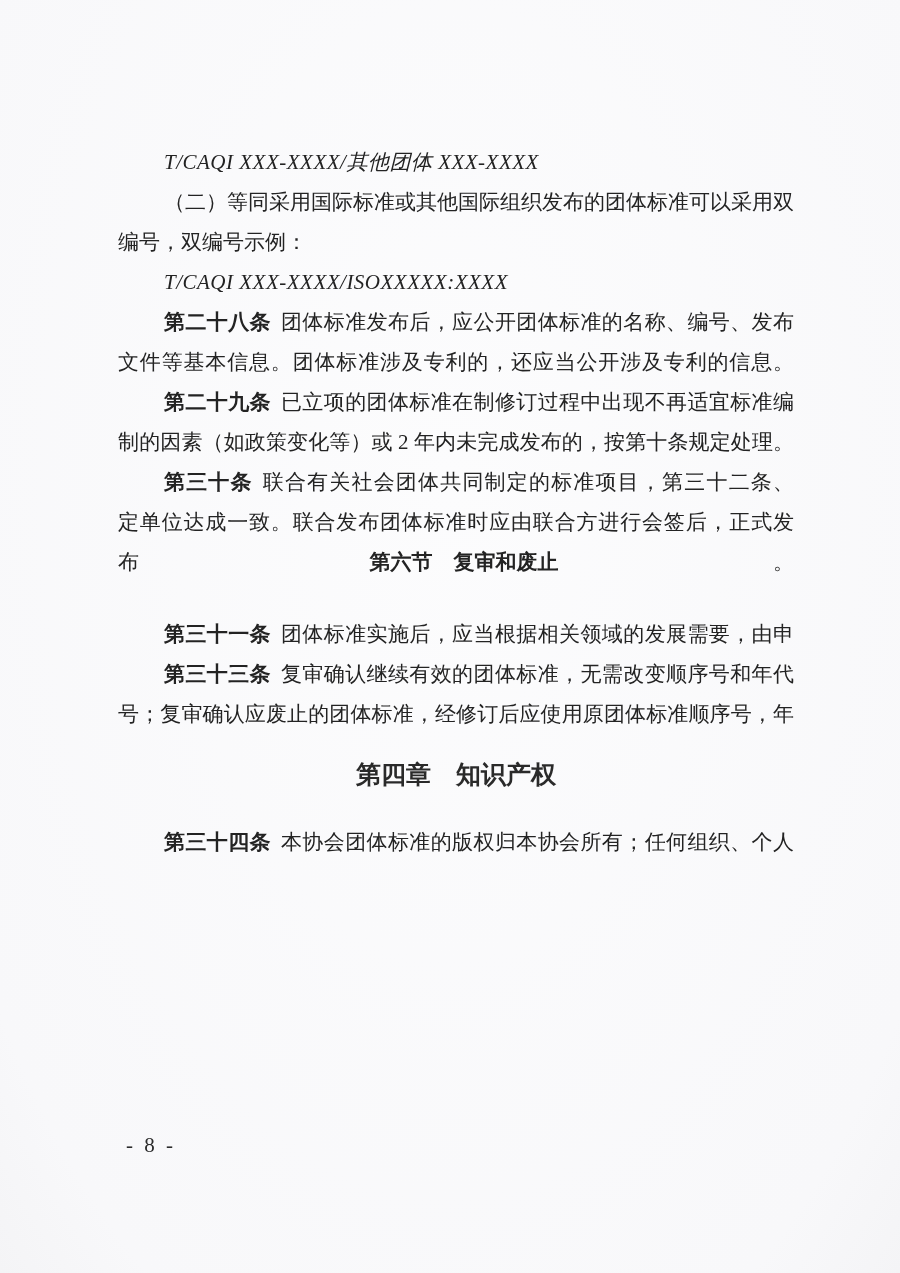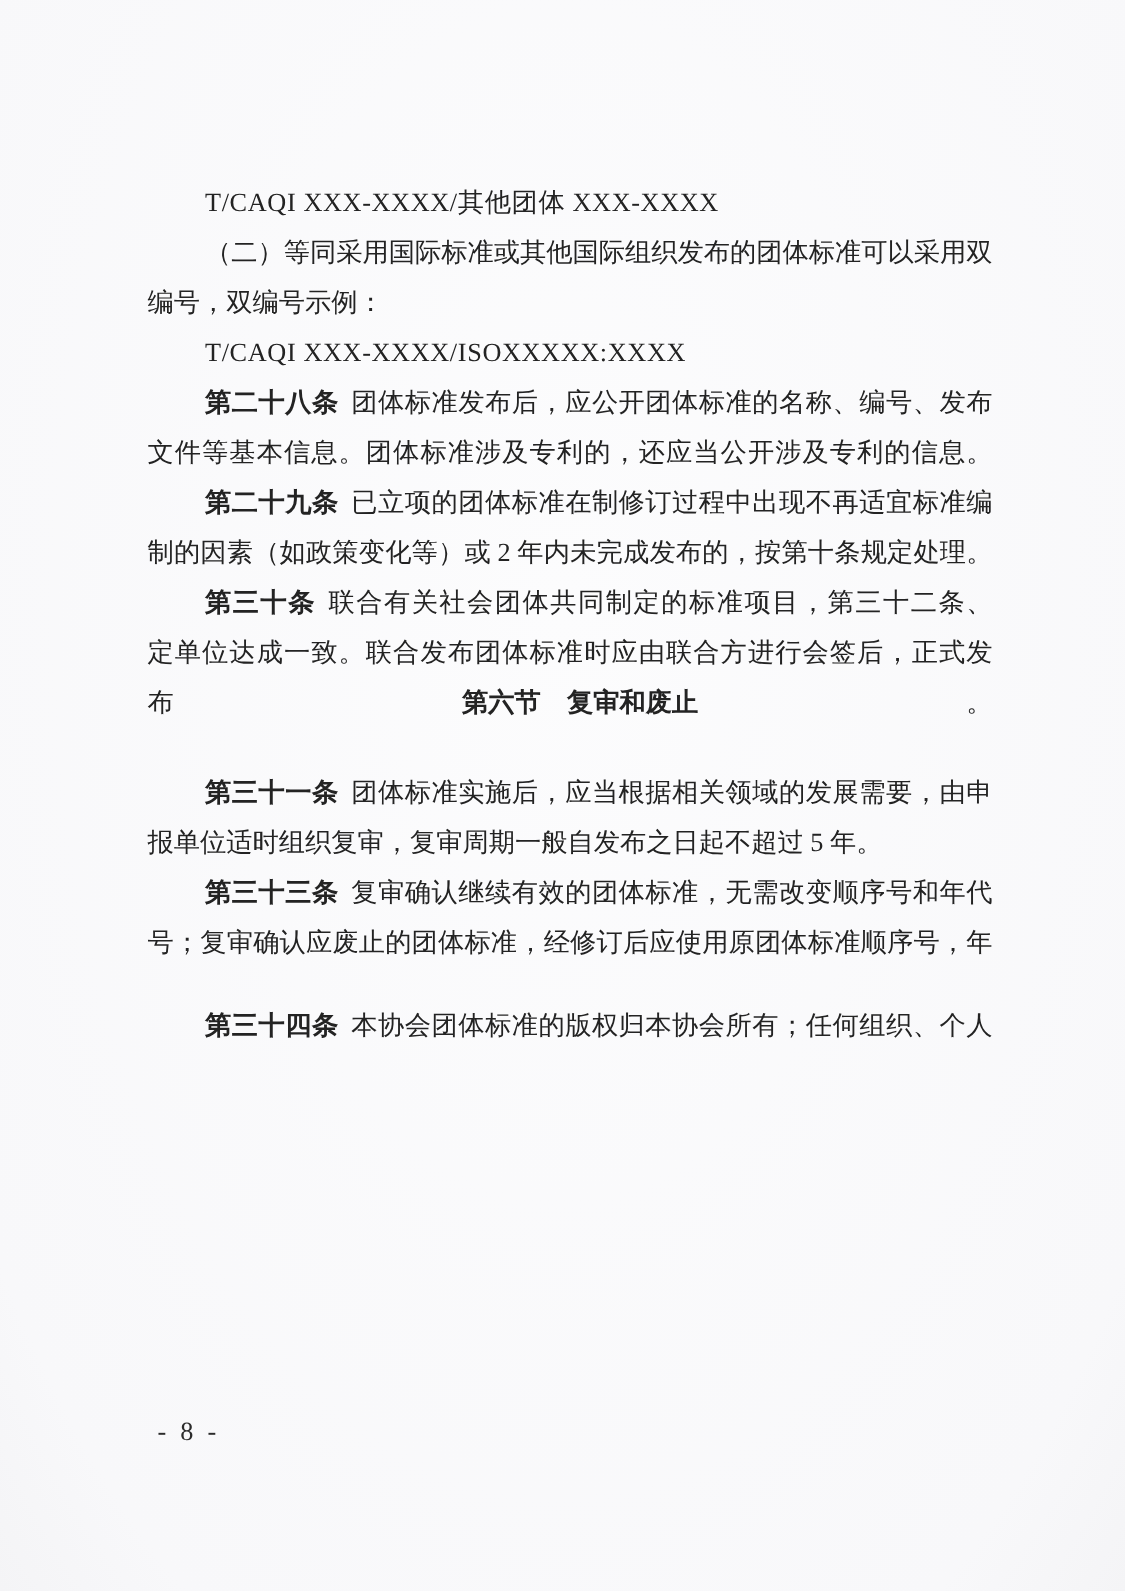--- a/index.html
+++ b/index.html
@@ -21,21 +21,21 @@
   }
   .ln {
     height: 40px;
     line-height: 40px;
     white-space: nowrap-off;
   }
   .jf { text-align: justify; text-align-last: justify; }
   .left { text-align: left; text-align-last: left; }
   .ind { text-indent: 46px; }
   .num { font-weight: 700; margin-right: 10px; }
-  .code { letter-spacing: 0.5px; }
+  .code { letter-spacing: 0.5px; font-style: italic; }
   .sec-h {
     margin-top: 0;
     height: 40px;
     line-height: 40px;
     text-align: center;
     font-weight: 700;
     font-size: 21px;
     transform: translateX(8px);
   }
   .chap-h {
@@ -79,25 +79,25 @@
 
     <div class="ln ind jf"><span class="num">第二十九条</span><span>已立项的团体标准在制修订过程中出现不再适宜标准编</span></div>
     <div class="ln jf">制的因素（如政策变化等）或 2 年内未完成发布的，按第十条规定处理。</div>
 
     <div class="ln ind jf"><span class="num">第三十条</span><span>联合有关社会团体共同制定的标准项目，第三十二条、</span></div>
     <div class="ln jf">定单位达成一致。联合发布团体标准时应由联合方进行会签后，正式发布。</div>
 
     <div class="sec-h">第六节　复审和废止</div>
 
     <div class="ln ind jf mt16"><span class="num">第三十一条</span><span>团体标准实施后，应当根据相关领域的发展需要，由申</span></div>
-    <div class="ln left">报单位适时组织复审，复审周期一般自发布之日起不超过 5 年。</div>
 
 
     <div class="ln ind jf"><span class="num">第三十三条</span><span>复审确认继续有效的团体标准，无需改变顺序号和年代</span></div>
     <div class="ln jf">号；复审确认应废止的团体标准，经修订后应使用原团体标准顺序号，年</div>
 
+    <div class="chap-h">第四章　知识产权</div>
 
     <div class="ln ind jf mt26"><span class="num">第三十四条</span><span>本协会团体标准的版权归本协会所有；任何组织、个人</span></div>
 
   </div>
 
   <div class="pageno">- 8 -</div>
 </div>
 
 </body></html>

